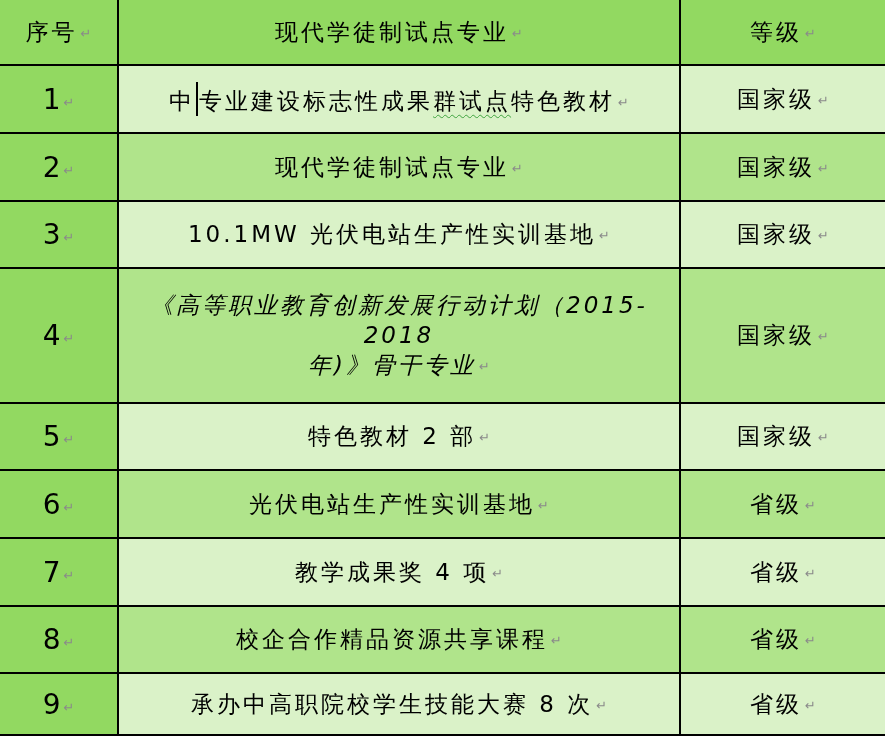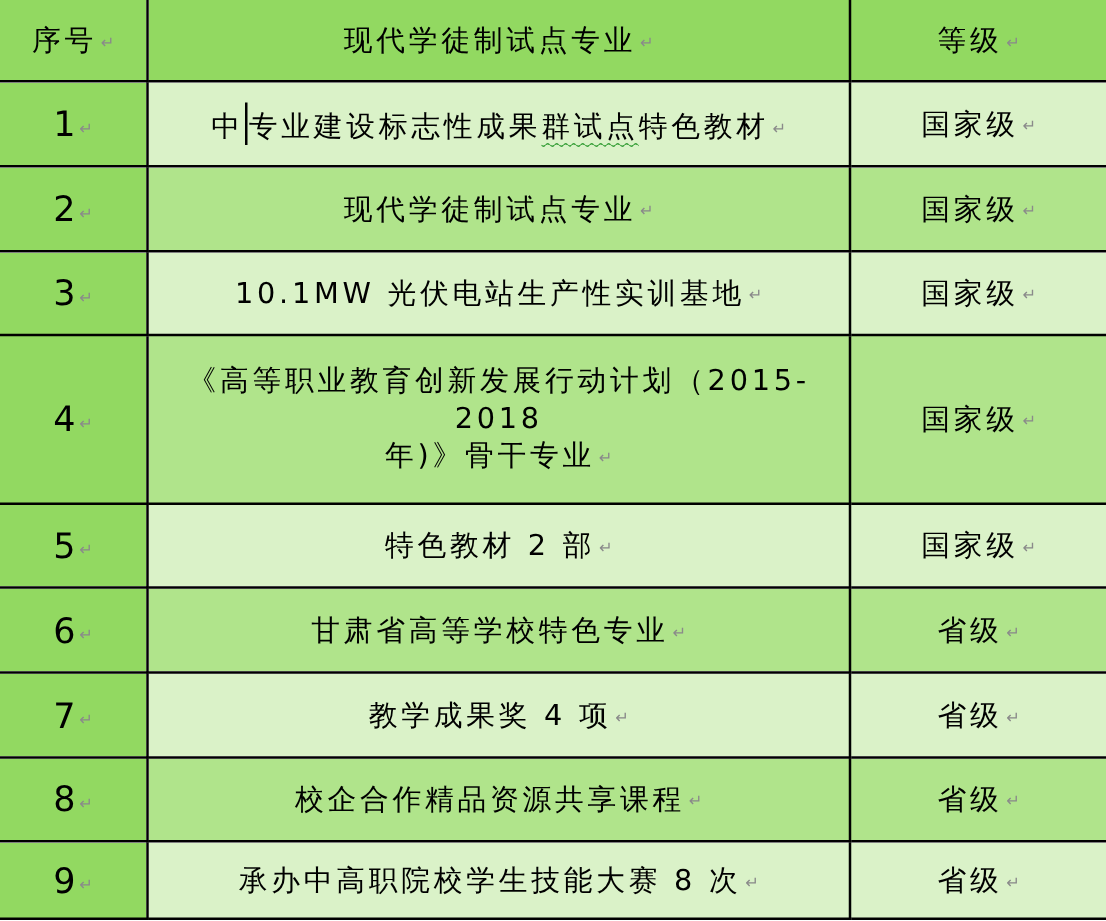--- a/index.html
+++ b/index.html
@@ -53,21 +53,21 @@
     vertical-align: -7px;
     margin: 0 1px;
   }
   .wavy {
     text-decoration: underline;
     text-decoration-style: wavy;
     text-decoration-color: var(--wavy-underline, #3FA33F);
     text-decoration-thickness: 1px;
     text-underline-offset: 5px;
   }
-  .tall-cell .line { line-height: 30px; }
+  .tall-cell .line { line-height: 30px; font-style: italic; }
   .tall-cell .line + .line { }
 </style>
 </head>
 <body>
 
 <table class="doc-table">
   <colgroup>
     <col style="width:118px">
     <col style="width:562px">
     <col style="width:205px">
@@ -103,21 +103,21 @@
       </td>
       <td class="bg-med col-level"><span>国家级</span><span class="pmark">↵</span></td>
     </tr>
     <tr style="height:67px">
       <td class="bg-dark col-index num"><span>5</span><span class="pmark">↵</span></td>
       <td class="bg-light col-achievement"><span>特色教材 2 部</span><span class="pmark">↵</span></td>
       <td class="bg-light col-level"><span>国家级</span><span class="pmark">↵</span></td>
     </tr>
     <tr style="height:68px">
       <td class="bg-dark col-index num"><span>6</span><span class="pmark">↵</span></td>
-      <td class="bg-med col-achievement"><span>甘肃省高等学校特色专业</span><span class="pmark">↵</span></td>
+      <td class="bg-med col-achievement"><span>光伏电站生产性实训基地</span><span class="pmark">↵</span></td>
       <td class="bg-med col-level"><span>省级</span><span class="pmark">↵</span></td>
     </tr>
     <tr style="height:68px">
       <td class="bg-dark col-index num"><span>7</span><span class="pmark">↵</span></td>
       <td class="bg-light col-achievement"><span>教学成果奖 4 项</span><span class="pmark">↵</span></td>
       <td class="bg-light col-level"><span>省级</span><span class="pmark">↵</span></td>
     </tr>
     <tr style="height:67px">
       <td class="bg-dark col-index num"><span>8</span><span class="pmark">↵</span></td>
       <td class="bg-med col-achievement"><span>校企合作精品资源共享课程</span><span class="pmark">↵</span></td>

